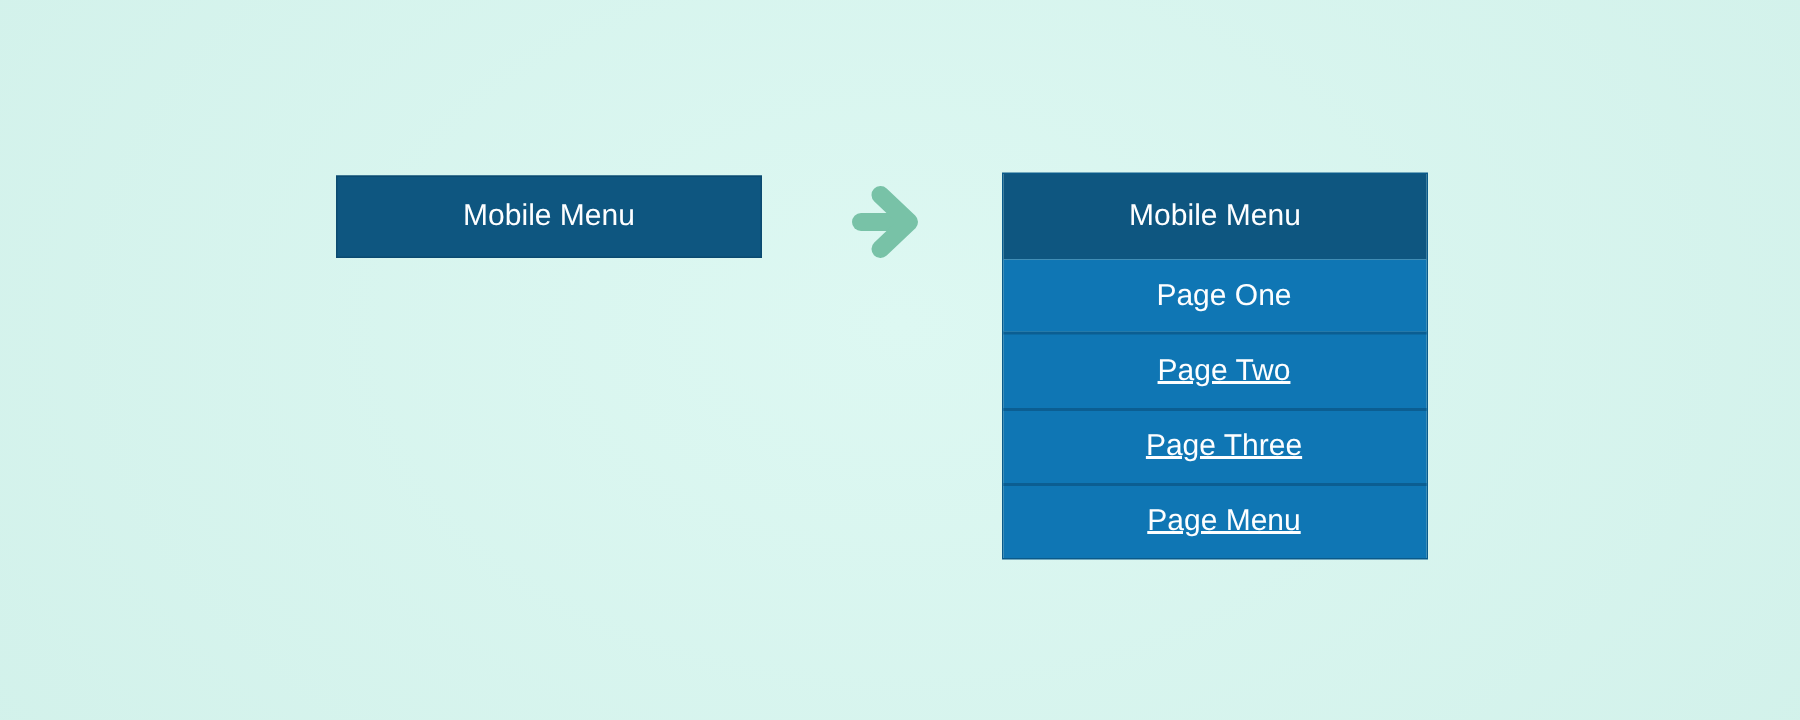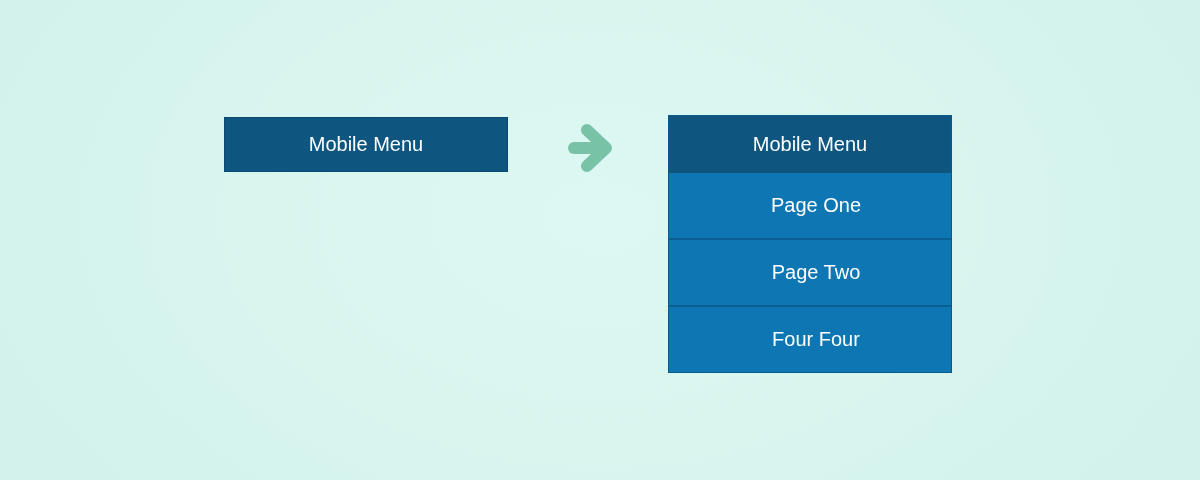--- a/index.html
+++ b/index.html
@@ -57,21 +57,21 @@
   }
   .menu-item {
     flex: 1;
     background: var(--item-blue);
     display: flex; align-items: center; justify-content: center;
     color: var(--text-white);
     font-size: 20px;
     cursor: pointer;
     padding-left: 12px;
   }
-  .menu-item + .menu-item { border-top: 2px solid var(--divider-blue); }
+  .menu-item + .menu-item { border-top: 2px solid var(--divider-blue); text-decoration: underline; }
 </style>
 </head>
 <body>
 
 <div class="stage">
 
   <div class="collapsed-button">
     <span>Mobile Menu</span>
   </div>
 
@@ -88,17 +88,20 @@
     <div class="menu-header">
       <span>Mobile Menu</span>
     </div>
     <div class="menu-item">
       <span>Page One</span>
     </div>
     <div class="menu-item">
       <span>Page Two</span>
     </div>
     <div class="menu-item">
-      <span>Four Four</span>
+      <span>Page Three</span>
+    </div>
+    <div class="menu-item">
+      <span>Page Menu</span>
     </div>
   </div>
 
 </div>
 
 </body></html>

